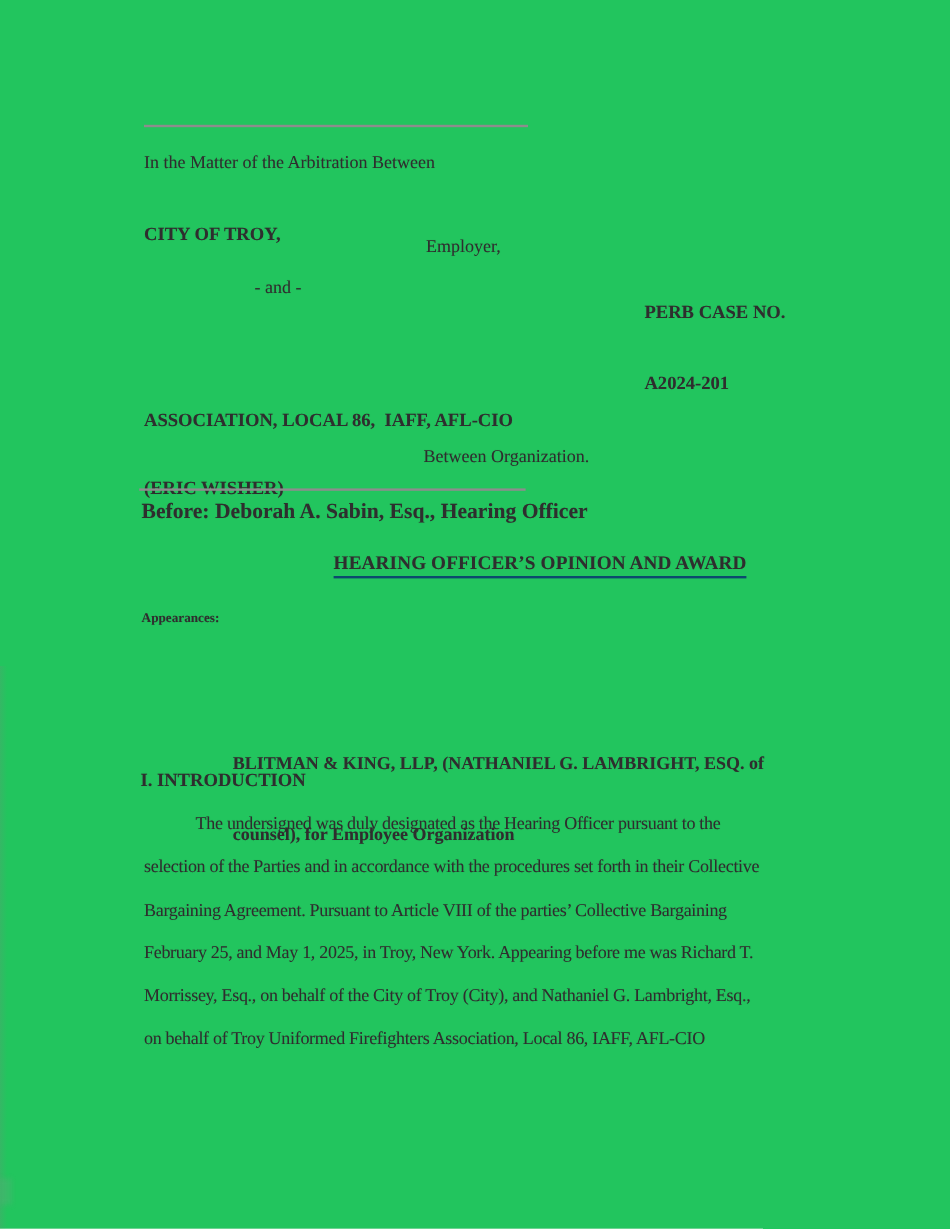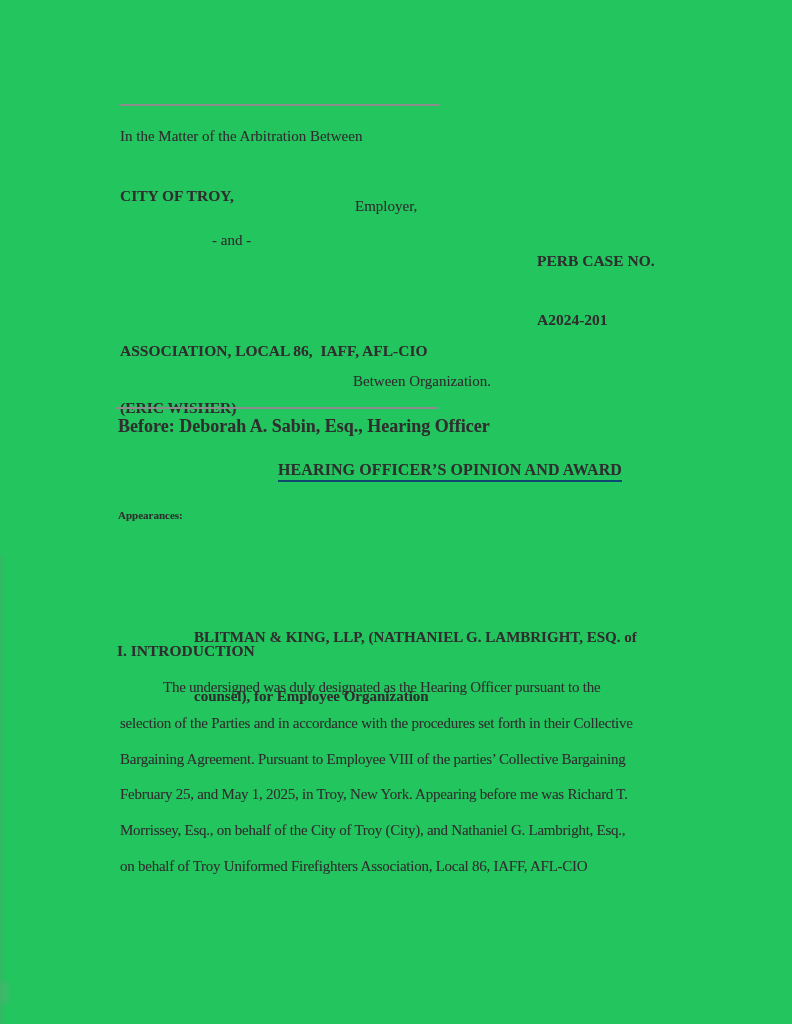--- a/index.html
+++ b/index.html
@@ -94,21 +94,21 @@
   <div id="appearance-entry-2" class="abs b">
     <div>BLITMAN &amp; KING, LLP, (NATHANIEL G. LAMBRIGHT, ESQ. of</div>
     <div>counsel), for Employee Organization</div>
   </div>
 
   <div id="introduction-heading" class="abs b">I. INTRODUCTION</div>
 
   <div id="introduction-body">
     <div class="body-line first-indent">The undersigned was duly designated as the Hearing Officer pursuant to the</div>
     <div class="body-line">selection of the Parties and in accordance with the procedures set forth in their Collective</div>
-    <div class="body-line">Bargaining Agreement. Pursuant to Employee VIII of the parties’ Collective Bargaining</div>
+    <div class="body-line">Bargaining Agreement. Pursuant to Article VIII of the parties’ Collective Bargaining</div>
     <div class="body-line">February 25, and May 1, 2025, in Troy, New York. Appearing before me was Richard T.</div>
     <div class="body-line">Morrissey, Esq., on behalf of the City of Troy (City), and Nathaniel G. Lambright, Esq.,</div>
     <div class="body-line">on behalf of Troy Uniformed Firefighters Association, Local 86, IAFF, AFL-CIO</div>
   </div>
 
   <div id="scan-edge-left"></div>
   <div id="scan-smudge-bottom-left"></div>
 
 </div>
 

